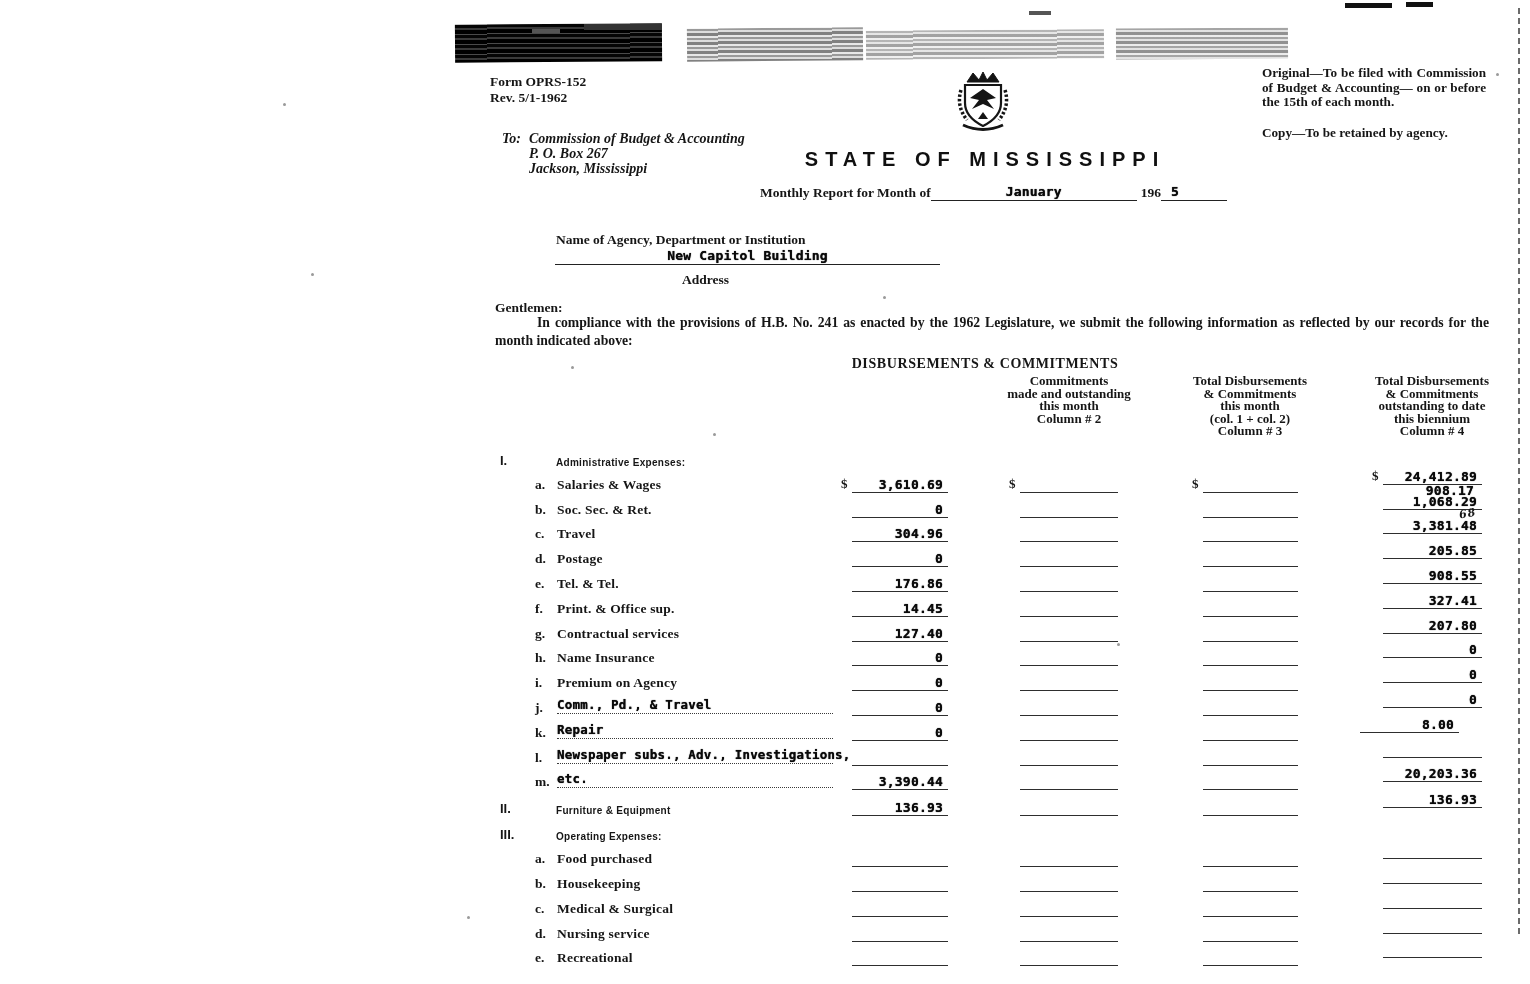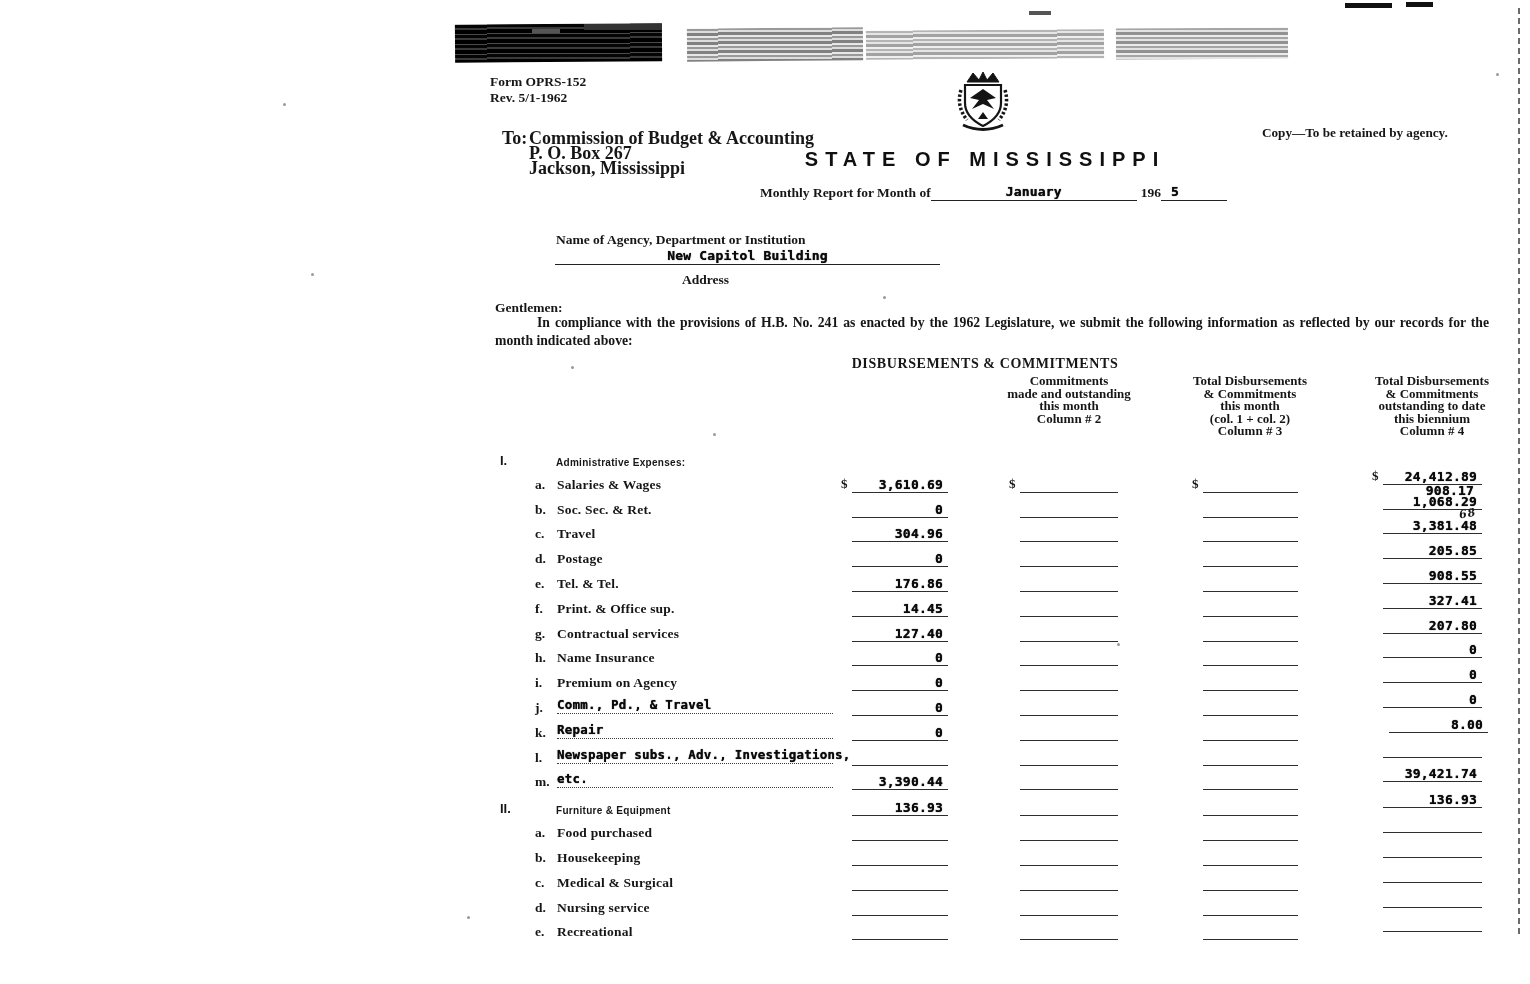--- a/index.html
+++ b/index.html
@@ -18,21 +18,21 @@
     transform:rotate(-0.4deg);}
   .band4{left:1116px;top:28px;width:172px;height:31px;
     background:repeating-linear-gradient(180deg,rgba(75,75,75,.5) 0 2px,rgba(160,160,160,.3) 2px 4px,rgba(55,55,55,.55) 4px 7px,rgba(180,180,180,.25) 7px 9px);
     transform:rotate(-0.3deg);}
   .streak{position:absolute;background:#333;}
   .speck{position:absolute;width:3px;height:3px;background:#9a9a9a;border-radius:50%;}
   .edge-dash{position:absolute;left:1518px;top:8px;height:926px;border-left:2px dashed #6b6b6b;}
   
   .printed{font-family:"Liberation Serif",serif;font-weight:600;}
   .form-id{position:absolute;left:490px;top:74px;font-size:13.5px;line-height:16px;}
-  .to-block{position:absolute;left:502px;top:131px;font-size:18px;line-height:15px;}
+  .to-block{position:absolute;left:502px;top:131px;font-size:14px;line-height:15px;font-style:italic;}
   .to-row{display:flex;}
   .to-label{width:27px;}
   .state-title{position:absolute;left:985px;top:148px;transform:translateX(-50%);
     font-family:"Liberation Sans",sans-serif;font-weight:bold;font-size:20px;letter-spacing:7px;white-space:nowrap;color:#101010;}
   .orig-note{position:absolute;left:1262px;top:66px;width:224px;font-size:13.2px;line-height:14.5px;text-align:justify;}
   .copy-note{position:absolute;left:1262px;top:125px;width:230px;font-size:13.2px;}
   
   .typed{font-family:"DejaVu Sans Mono",monospace;font-weight:bold;font-size:13px;color:#0a0a0a;
     text-shadow:0 0 .9px #000;letter-spacing:.2px;white-space:nowrap;}
   .wline{display:inline-block;border-bottom:1.4px solid #222;text-align:center;vertical-align:bottom;}
@@ -121,20 +121,21 @@
       <path d="M53 20 Q58 36 47 50" stroke-width="3.5" stroke-dasharray="2.5 2"></path>
       <path d="M15 12 L21 3 L27 10 L31 2 L35 10 L41 3 L47 12 Z" fill="#141414"></path>
       <path d="M13 15 h36 v18 q0 14 -18 23 q-18 -9 -18 -23 z" stroke-width="2.2"></path>
       <path d="M31 19 l-13 9 l9 2 l-7 9 l11 -5 l11 5 l-7 -9 l9 -2 z" fill="#141414" stroke="none"></path>
       <path d="M31 42 l-5 7 h10 z" fill="#141414" stroke="none"></path>
       <path d="M11 55 q20 9 40 0" stroke-width="3"></path>
     </g>
   </svg>
 
   <div class="state-title">STATE OF MISSISSIPPI</div>
+  <div class="orig-note printed">Original—To be filed with Commission of Budget &amp; Accounting— on or before the 15th of each month.</div>
   <div class="copy-note printed">Copy—To be retained by agency.</div>
 
   <div class="hline monthly">
     <span class="printed">Monthly Report for Month of</span>
     <span class="wline" style="width:206px;"><span class="typed" style="display:inline-block;margin-bottom:-3px;">January</span></span>
     <span class="printed" style="margin-left:4px;">196</span>
     <span class="wline" style="width:56px;text-align:left;padding-left:10px;"><span class="typed" style="display:inline-block;margin-bottom:-2px;">5</span></span>
   </div>
 
   <div class="caption printed" style="left:556px;top:232px;">Name of Agency, Department or Institution</div>
@@ -302,56 +303,60 @@
         </span>
       </div>
       <div class="trow item">
         <span class="rnum printed">k.</span>
         <span class="fill"><span class="typed">Repair</span></span>
         <span class="cell" style="left: 852px; width: 96px;">
           <span class="val typed">0</span>
         </span>
         <span class="cell" style="left: 1020px; width: 98px;"></span>
         <span class="cell" style="left: 1203px; width: 95px;"></span>
-        <span class="cell c4" style="left: 1389px; width: 99px; text-align: center;">
+        <span class="cell c4" style="left: 1360px; width: 99px; text-align: center;">
           <span class="val typed">8.00</span>
         </span>
       </div>
       <div class="trow item">
         <span class="rnum printed">l.</span>
         <span class="fill"><span class="typed">Newspaper subs., Adv., Investigations,</span></span>
         <span class="cell" style="left: 852px; width: 96px;"></span>
         <span class="cell" style="left: 1020px; width: 98px;"></span>
         <span class="cell" style="left: 1203px; width: 95px;"></span>
         <span class="cell c4" style="left: 1383px; width: 99px;"></span>
       </div>
       <div class="trow item">
         <span class="rnum printed">m.</span>
         <span class="fill"><span class="typed">etc.</span></span>
         <span class="cell" style="left: 852px; width: 96px;">
           <span class="val typed">3,390.44</span>
         </span>
         <span class="cell" style="left: 1020px; width: 98px;"></span>
         <span class="cell" style="left: 1203px; width: 95px;"></span>
         <span class="cell c4" style="left: 1383px; width: 99px;">
-          <span class="val typed">39,421.74</span>
+          <span class="val typed">20,203.36</span>
         </span>
       </div>
       <div class="trow bold-row">
         <span class="rnum printed">II.</span>
         <span class="rlabel printed">Furniture &amp; Equipment</span>
         <span class="cell" style="left: 852px; width: 96px;">
           <span class="val typed">136.93</span>
         </span>
         <span class="cell" style="left: 1020px; width: 98px;"></span>
         <span class="cell" style="left: 1203px; width: 95px;"></span>
         <span class="cell c4" style="left: 1383px; width: 99px;">
           <span class="val typed">136.93</span>
         </span>
       </div>
+      <div class="trow section">
+        <span class="rnum printed">III.</span>
+        <span class="rlabel printed">Operating Expenses:</span>
+      </div>
       <div class="trow item">
         <span class="rnum printed">a.</span>
         <span class="rlabel printed">Food purchased</span>
         <span class="cell" style="left: 852px; width: 96px;"></span>
         <span class="cell" style="left: 1020px; width: 98px;"></span>
         <span class="cell" style="left: 1203px; width: 95px;"></span>
         <span class="cell c4" style="left: 1383px; width: 99px;"></span>
       </div>
       <div class="trow item">
         <span class="rnum printed">b.</span>

